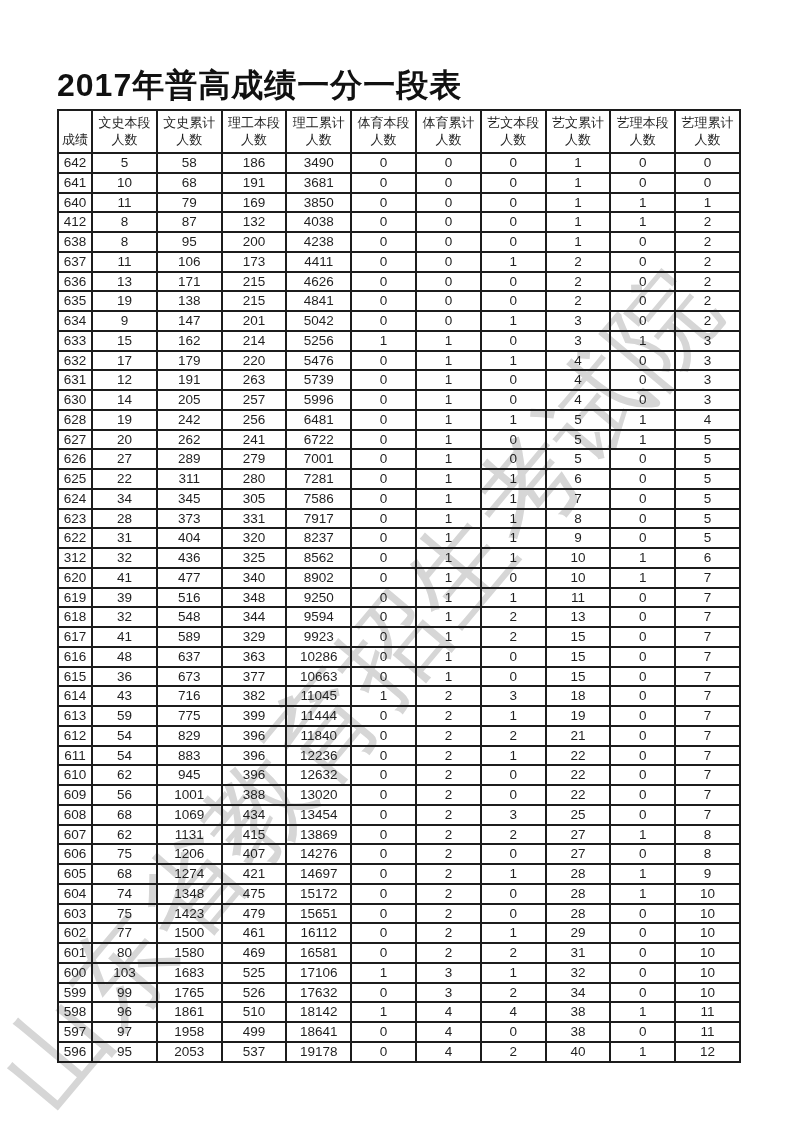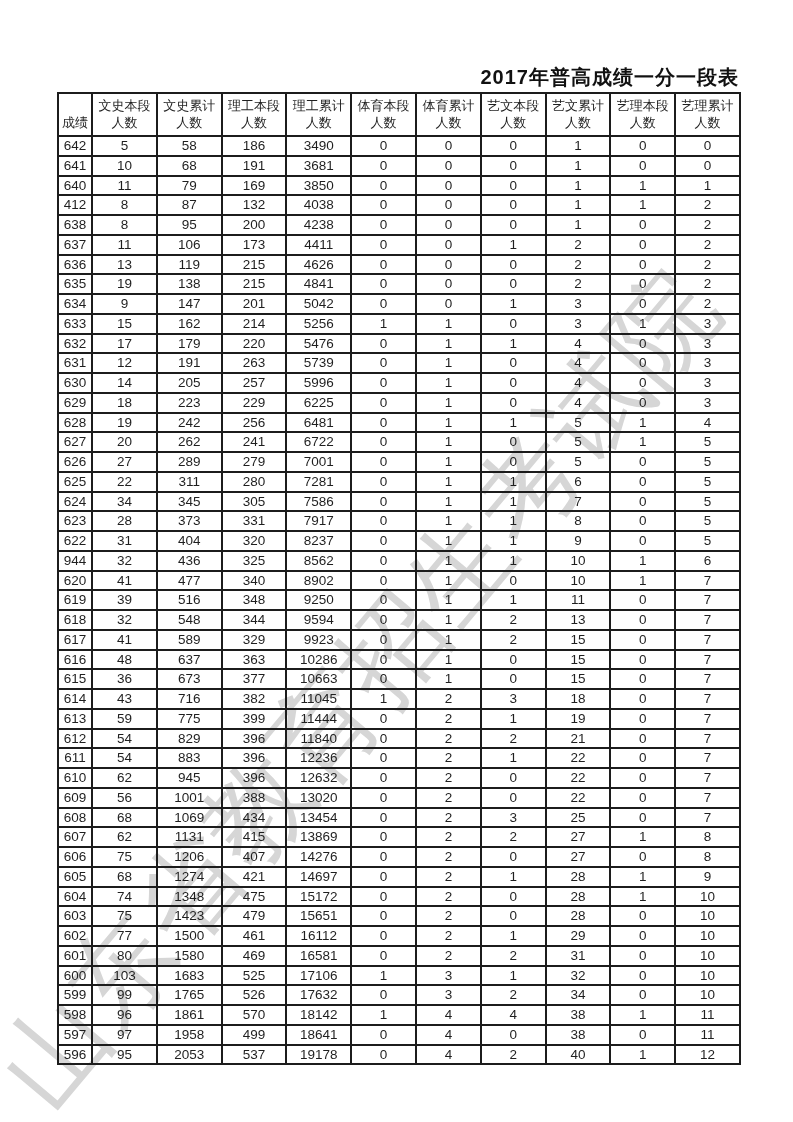--- a/index.html
+++ b/index.html
@@ -32,22 +32,22 @@
   }
   .content {
     position: relative;
     z-index: 1;
     width: 682px;
     margin-left: 57px;
   }
   .title {
     margin-top: 64px;
     margin-bottom: 1px;
-    text-align: right;
-    font-size: 20px;
+    text-align: left;
+    font-size: 32px;
     font-weight: 700;
     color: #111111;
     letter-spacing: 1px;
   }
   table.score-table {
     border-collapse: collapse;
     table-layout: fixed;
     width: 682px;
     background: transparent;
   }
@@ -225,21 +225,21 @@
             <td>0</td>
             <td>0</td>
             <td>1</td>
             <td>2</td>
             <td>0</td>
             <td>2</td>
           </tr>
           <tr>
             <td>636</td>
             <td>13</td>
-            <td>119</td>
+            <td>171</td>
             <td>215</td>
             <td>4626</td>
             <td>0</td>
             <td>0</td>
             <td>0</td>
             <td>2</td>
             <td>0</td>
             <td>2</td>
           </tr>
           <tr>
@@ -314,33 +314,20 @@
             <td>257</td>
             <td>5996</td>
             <td>0</td>
             <td>1</td>
             <td>0</td>
             <td>4</td>
             <td>0</td>
             <td>3</td>
           </tr>
           <tr>
-            <td>629</td>
-            <td>18</td>
-            <td>223</td>
-            <td>229</td>
-            <td>6225</td>
-            <td>0</td>
-            <td>1</td>
-            <td>0</td>
-            <td>4</td>
-            <td>0</td>
-            <td>3</td>
-          </tr>
-          <tr>
             <td>628</td>
             <td>19</td>
             <td>242</td>
             <td>256</td>
             <td>6481</td>
             <td>0</td>
             <td>1</td>
             <td>1</td>
             <td>5</td>
             <td>1</td>
@@ -418,21 +405,21 @@
             <td>320</td>
             <td>8237</td>
             <td>0</td>
             <td>1</td>
             <td>1</td>
             <td>9</td>
             <td>0</td>
             <td>5</td>
           </tr>
           <tr>
-            <td>944</td>
+            <td>312</td>
             <td>32</td>
             <td>436</td>
             <td>325</td>
             <td>8562</td>
             <td>0</td>
             <td>1</td>
             <td>1</td>
             <td>10</td>
             <td>1</td>
             <td>6</td>
@@ -720,21 +707,21 @@
             <td>3</td>
             <td>2</td>
             <td>34</td>
             <td>0</td>
             <td>10</td>
           </tr>
           <tr>
             <td>598</td>
             <td>96</td>
             <td>1861</td>
-            <td>570</td>
+            <td>510</td>
             <td>18142</td>
             <td>1</td>
             <td>4</td>
             <td>4</td>
             <td>38</td>
             <td>1</td>
             <td>11</td>
           </tr>
           <tr>
             <td>597</td>

